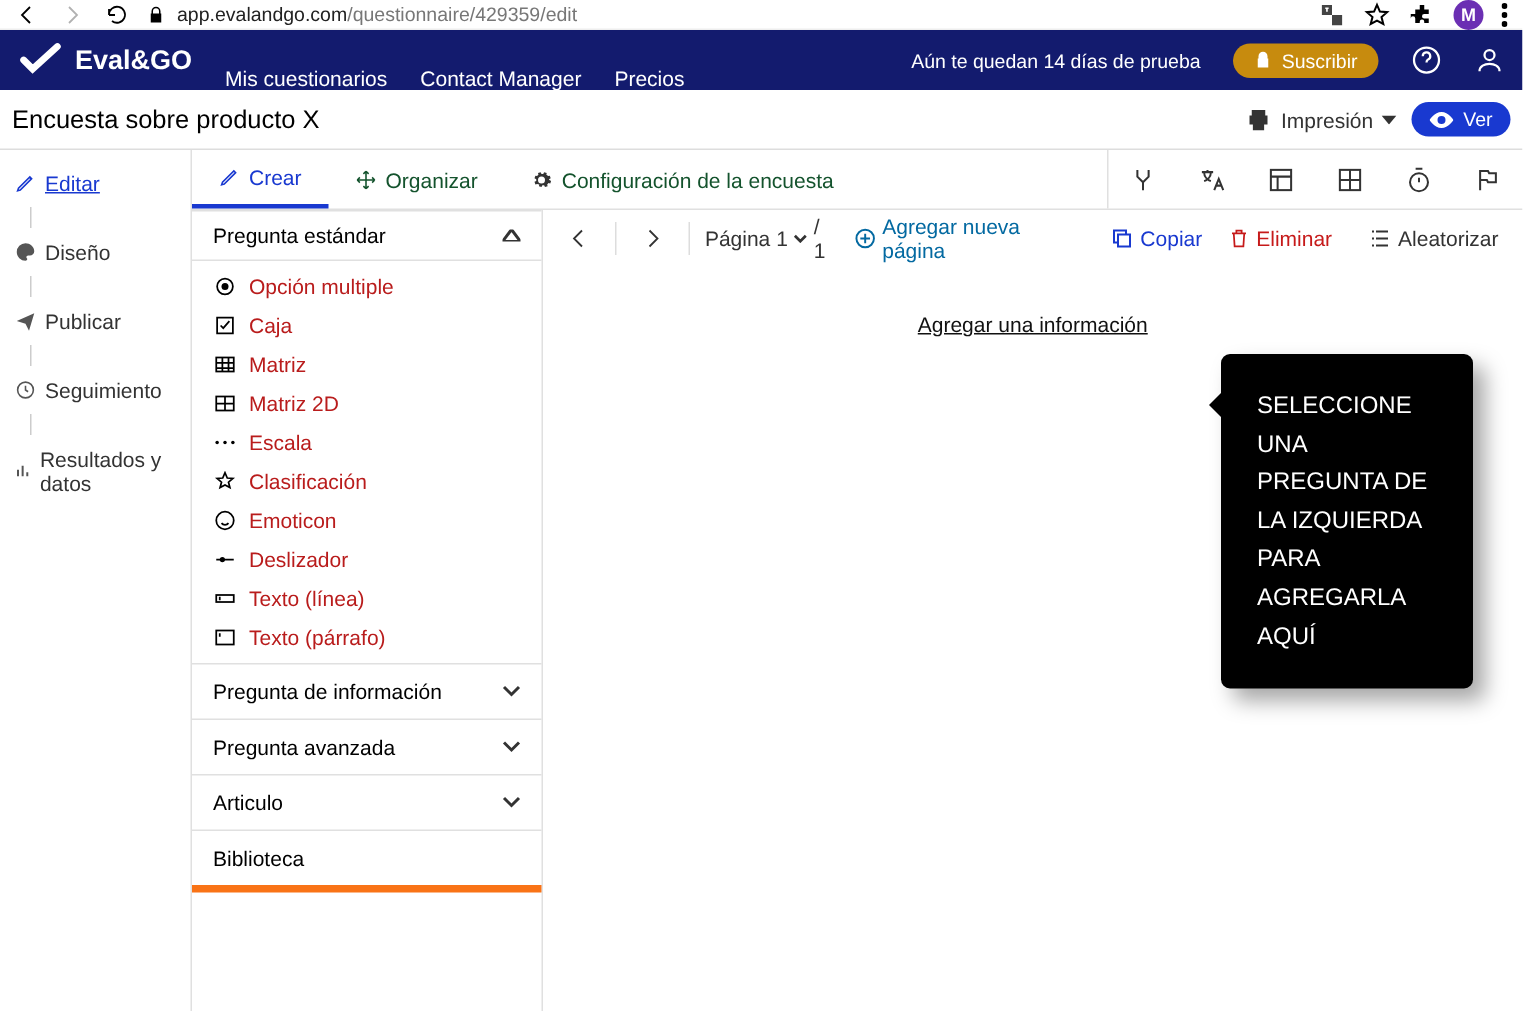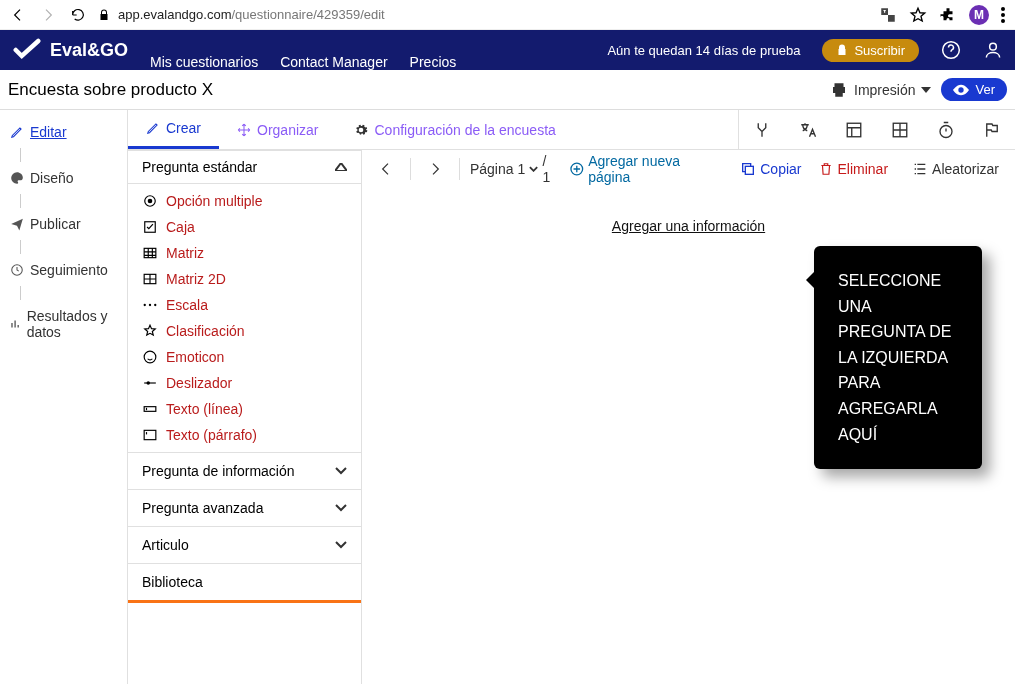--- a/index.html
+++ b/index.html
@@ -1,19 +1,19 @@
 <!DOCTYPE html>
 <html><head>
 <meta charset="utf-8">
 <style>
 * { margin: 0; padding: 0; box-sizing: border-box; font-family: -apple-system, BlinkMacSystemFont, "Segoe UI", Arial, sans-serif; }
 body { width: 1015px; height: 686px; background: #fff; overflow: hidden; }
 
 
-.browser-bar { display: flex; align-items: center; height: 30px; padding: 0 10px; gap: 12px; border-bottom: 1px solid #eee; }
+.browser-bar { display: flex; align-items: center; height: 20px; padding: 0 10px; gap: 12px; border-bottom: 1px solid #eee; }
 .browser-bar .nav-icons { display: flex; gap: 14px; align-items: center; }
 .browser-bar .url-area { display: flex; align-items: center; gap: 8px; flex: 1; font-size: 13px; }
 .url-host { color: #222; }
 .url-path { color: #777; }
 .browser-right { display: flex; gap: 12px; align-items: center; }
 .avatar-small { width: 20px; height: 20px; background: #6b2fb3; color: #fff; border-radius: 50%; display: flex; align-items: center; justify-content: center; font-size: 12px; font-weight: bold; }
 
 
 .topnav { background: #131b6e; color: #fff; height: 40px; display: flex; align-items: center; padding: 0 12px; gap: 22px; font-size: 14px; }
 .logo { display: flex; align-items: center; gap: 8px; font-weight: bold; font-size: 18px; }
@@ -35,36 +35,36 @@
 
 .leftnav { width: 128px; border-right: 1px solid #e0e0e0; padding: 8px 6px; }
 .leftnav .item { display: flex; align-items: center; gap: 6px; padding: 6px 4px; font-size: 14px; color: #333; }
 .leftnav .item.active { color: #1939d0; text-decoration: underline; }
 .leftnav .divider { border-left: 1px solid #ccc; height: 14px; margin: 2px 0 2px 14px; }
 
 
 .center { flex: 1; display: flex; flex-direction: column; }
 
 .tabs-row { display: flex; align-items: center; height: 40px; border-bottom: 1px solid #e0e0e0; }
-.tab { display: flex; align-items: center; gap: 6px; padding: 0 18px; height: 100%; font-size: 14px; color: #8b5cf6; }
+.tab { display: flex; align-items: center; gap: 6px; padding: 0 18px; height: 100%; font-size: 14px; color: #14532d; }
 .tab.active { color: #1939d0; border-bottom: 3px solid #1939d0; font-weight: 500; }
 .toolicons { display: flex; align-items: center; border-left: 1px solid #e0e0e0; height: 100%; }
 .toolicons .ti { padding: 0 14px; color: #333; height: 100%; display: flex; align-items: center; }
 
 .editor-row { display: flex; flex: 1; }
 
 
 .add-panel { width: 234px; border-right: 1px solid #e0e0e0; }
 .add-panel h3 { text-align: center; font-weight: 400; font-size: 14px; padding: 10px 0; color: #222; }
 .accordion-head { display: flex; justify-content: space-between; align-items: center; padding: 8px 14px; border-top: 1px solid #e0e0e0; border-bottom: 1px solid #e0e0e0; font-size: 14px; }
 .qlist { padding: 4px 0; }
 .qitem { display: flex; align-items: center; gap: 8px; padding: 5px 14px; font-size: 14px; color: #b91c1c; cursor: pointer; }
 .qitem .qicon { width: 16px; height: 16px; flex-shrink: 0; display: flex; align-items: center; justify-content: center; }
 .acc-item { display: flex; justify-content: space-between; align-items: center; padding: 10px 14px; border-top: 1px solid #e0e0e0; font-size: 14px; }
-.acc-item:last-child { border-bottom: 3px solid #f97316; }
+.acc-item:last-child { border-bottom: 5px solid #f97316; }
 
 
 .canvas { flex: 1; position: relative; }
 .canvas-toolbar { display: flex; align-items: center; height: 38px; padding: 0 10px; gap: 6px; font-size: 14px; color: #333; }
 .ct-sep { width: 1px; height: 22px; background: #ddd; margin: 0 4px; }
 .ct-btn { display: flex; align-items: center; gap: 4px; padding: 0 6px; }
 .ct-green { color: #0369a1; }
 .ct-blue { color: #1939d0; }
 .ct-red { color: #c61a1a; }
 

